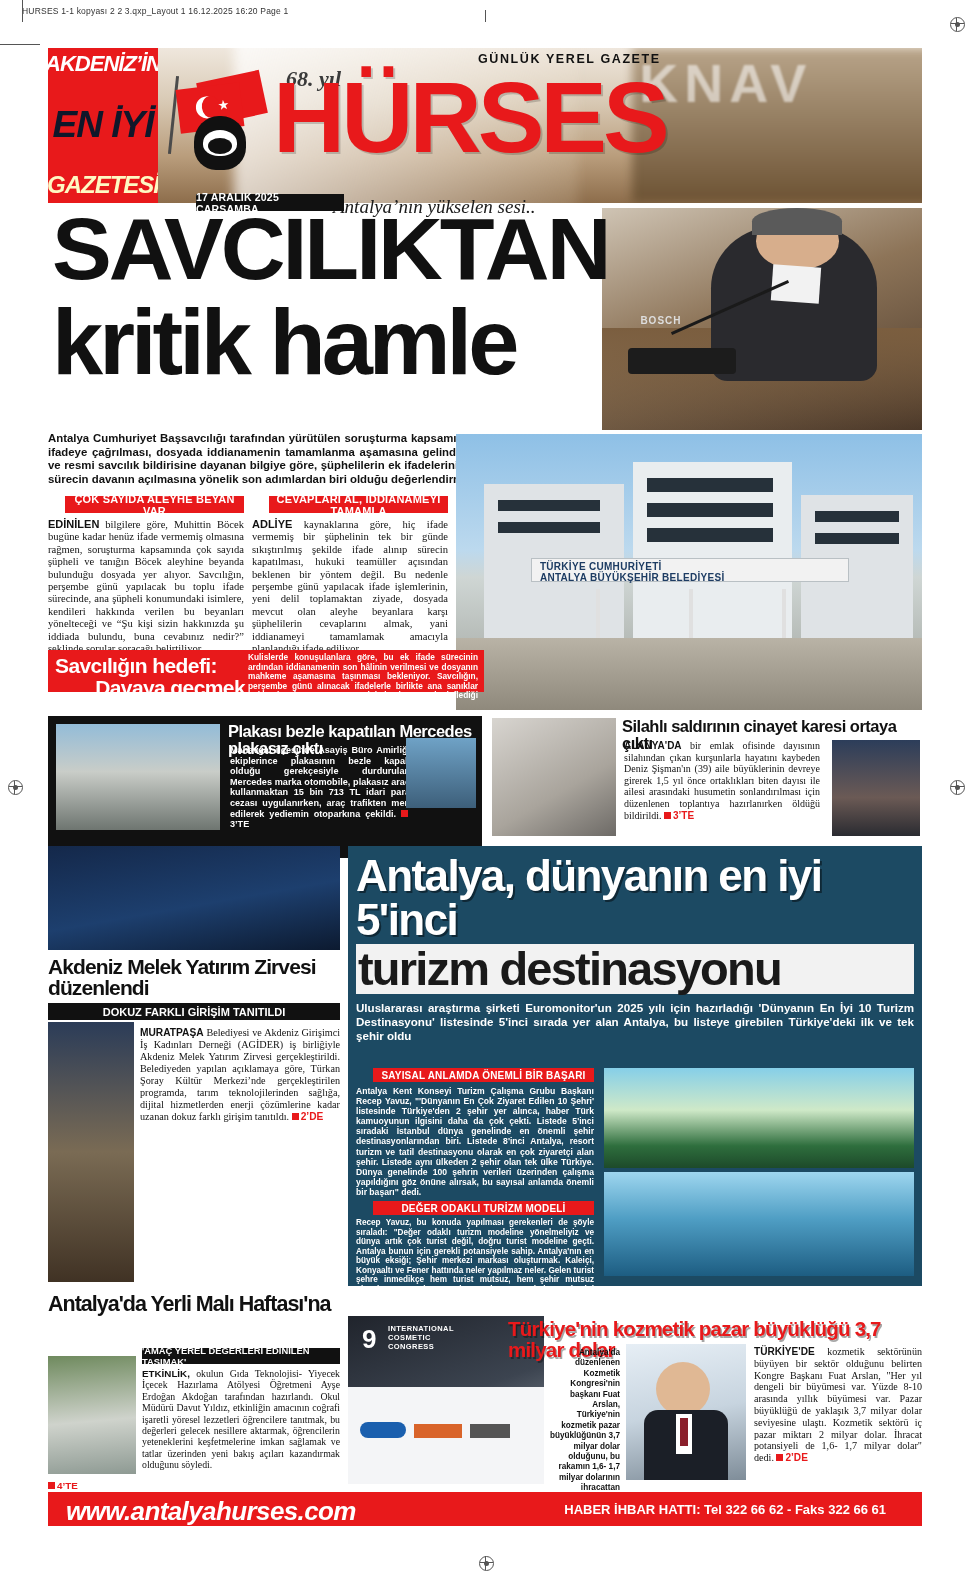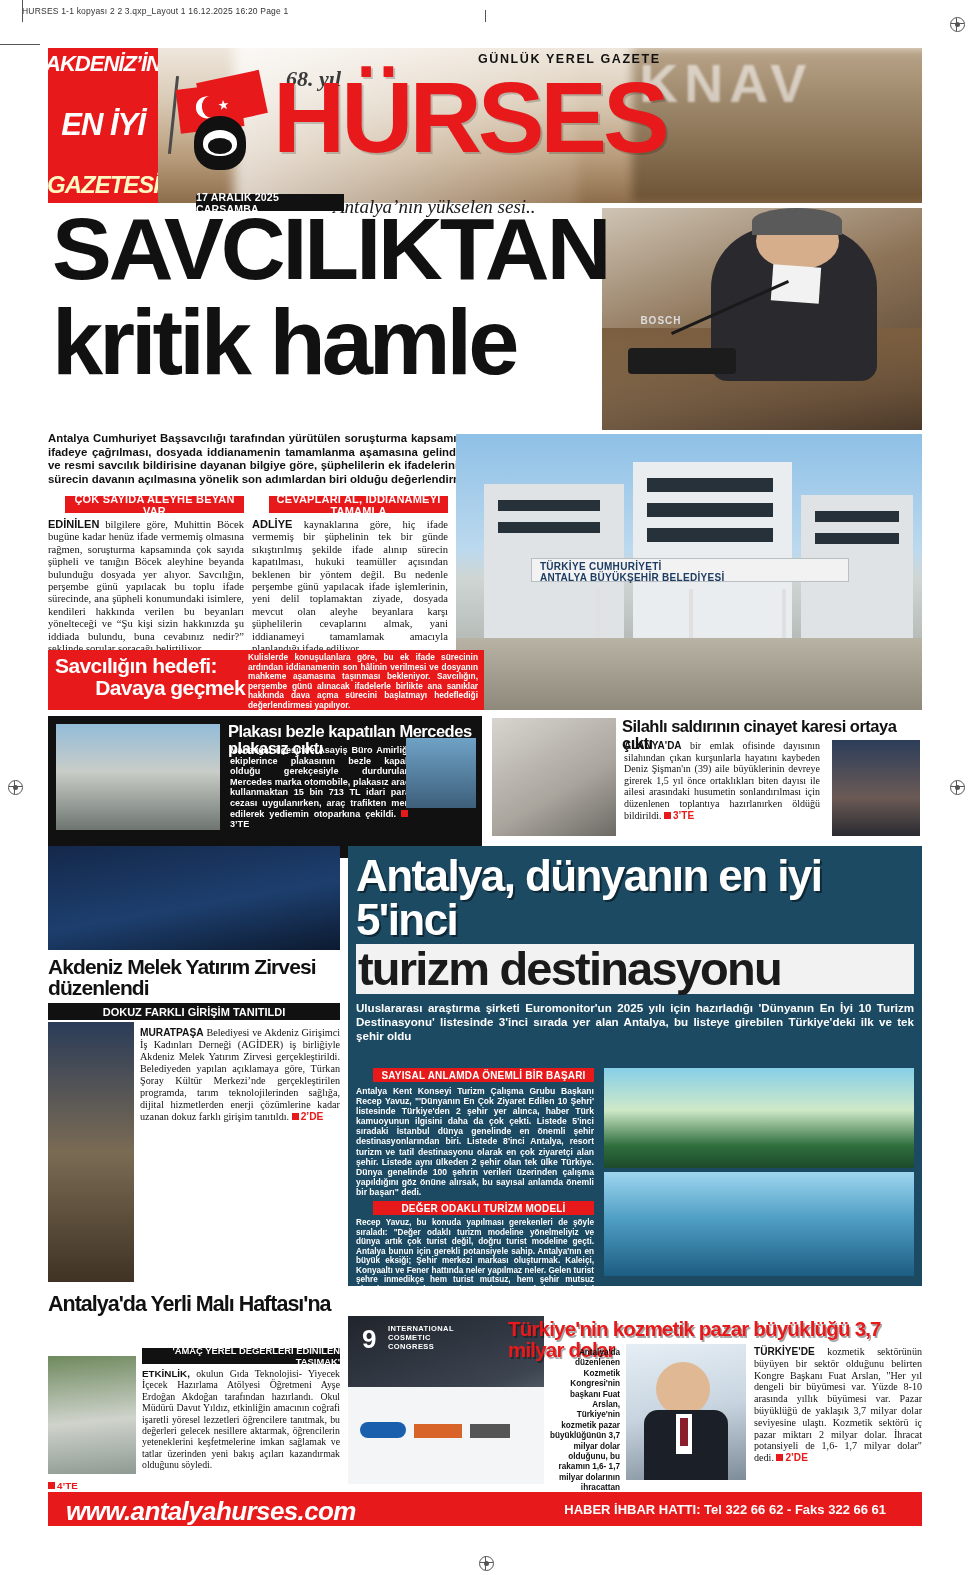--- a/index.html
+++ b/index.html
@@ -12,21 +12,21 @@
   .regmark{position:absolute;width:13px;height:13px;border-radius:50%;border:1px solid #555;}
   .regmark:before{content:"";position:absolute;left:5px;top:0;width:1px;height:13px;background:#555;}
   .regmark:after{content:"";position:absolute;top:5px;left:0;height:1px;width:13px;background:#555;}
   .regdot{position:absolute;width:5px;height:5px;border-radius:50%;background:#555;left:4px;top:4px;}
 
   
   .masthead{position:absolute;left:48px;top:48px;width:874px;height:158px;}
   .badge{position:absolute;left:0;top:0;width:110px;height:155px;background:#e8191b;display:flex;flex-direction:column;justify-content:space-between;align-items:center;padding:6px 0;box-sizing:border-box;}
   .badge div{font-weight:bold;font-style:italic;text-align:center;line-height:.95;letter-spacing:-1px;}
   .badge .b1{color:#fff;font-size:22px;}
-  .badge .b2{color:#ffffff;font-size:31px;}
+  .badge .b2{color:#0f172a;font-size:37px;}
   .badge .b3{color:#fef9c3;font-size:24px;}
 
   .headpic{position:absolute;left:110px;top:0;right:0;height:155px;overflow:hidden;
      background:linear-gradient(180deg,#efe7dd 0%,#d8c9b4 35%,#b99d7c 70%,#8d6d4b 100%);}
   .headpic .blur1{position:absolute;left:10%;top:-10%;width:45%;height:120%;
      background:linear-gradient(105deg,rgba(255,255,255,.75),rgba(230,215,190,.15));filter:blur(6px);}
   .headpic .blur2{position:absolute;left:62%;top:0;width:40%;height:100%;
      background:linear-gradient(180deg,#b8a489,#6c5233);filter:blur(5px);}
   .headpic .blurtxt{position:absolute;left:63%;top:4px;font-size:54px;color:rgba(255,255,255,.55);font-weight:bold;letter-spacing:6px;filter:blur(1.2px);}
 
@@ -66,38 +66,38 @@
       font-family:"Liberation Sans",sans-serif;transform:scaleX(1.02);transform-origin:left;}
   .hl2{position:absolute;left:4px;top:96px;font-size:92px;line-height:.84;font-weight:bold;color:#111;letter-spacing:-4px;}
   .hlkick{position:absolute;left:516px;top:122px;font-size:25px;line-height:1.06;font-weight:bold;color:#e8191b;letter-spacing:-.6px;}
 
   
   .leadpara{position:absolute;left:48px;top:432px;width:660px;font-size:11.4px;line-height:13.6px;font-weight:bold;color:#111;text-align:justify;}
 
   
   .redbar{background:#e8191b;color:#fff;font-weight:bold;text-align:center;font-size:11px;letter-spacing:.2px;
      display:flex;align-items:center;justify-content:center;margin-left:17px;}
-  .blackbar{background:#111;color:#fff;font-weight:bold;text-align:right;font-size:11px;
+  .blackbar{background:#111;color:#fff;font-weight:bold;text-align:left;font-size:11px;
      display:flex;align-items:center;justify-content:center;}
   .col-a{position:absolute;left:48px;top:496px;width:196px;}
   .col-b{position:absolute;left:252px;top:496px;width:196px;}
   .coltxt{font-family:"Liberation Serif",serif;font-size:10.6px;line-height:12.4px;text-align:justify;margin-top:5px;}
   .coltxt b{font-family:"Liberation Sans",sans-serif;font-size:11px;}
 
   .cityphoto{position:absolute;left:456px;top:434px;width:466px;height:276px;overflow:hidden;
      background:linear-gradient(180deg,#8ec0e6 0%,#bcd9ee 42%,#cfd6d4 52%,#9a9e98 100%);}
   .cp-bld{position:absolute;background:#dfe3e6;}
   .cp-win{position:absolute;background:#26313a;}
   .cp-band{position:absolute;left:16%;top:45%;width:68%;height:8%;background:#f2f2f2;border:1px solid #b9c0c4;}
   .cp-bandtxt{position:absolute;left:18%;top:46%;font-size:10px;font-weight:bold;color:#1d3c63;letter-spacing:.3px;line-height:11px;}
   .cp-ground{position:absolute;left:0;bottom:0;width:100%;height:26%;background:linear-gradient(180deg,#b9b3a6,#8f897c);}
   .cp-flag{position:absolute;width:4px;background:#e0e0e0;}
 
   
-  .hedefi{position:absolute;left:48px;top:650px;width:436px;height:60px;background:#e8191b;}
+  .hedefi{position:absolute;left:48px;top:650px;width:436px;height:42px;background:#e8191b;}
   .hedefi .t{position:absolute;left:7px;top:5px;width:190px;font-size:21px;line-height:1.04;font-weight:bold;color:#fff;letter-spacing:-.6px;}
   .hedefi .t .l2{display:block;text-align:right;}
   .hedefi .p{position:absolute;left:200px;top:3px;width:230px;font-size:8.3px;line-height:9.6px;font-weight:bold;color:#fff;text-align:justify;}
 
   
   .boxA{position:absolute;left:48px;top:716px;width:434px;height:142px;background:#111;padding:3px;box-sizing:border-box;}
   .boxB{position:absolute;left:490px;top:716px;width:432px;height:122px;background:#fff;}
   .thumb{position:absolute;overflow:hidden;}
   .boxA .th1{left:8px;top:8px;width:164px;height:106px;background:linear-gradient(180deg,#93bcd8 0%,#c9cdc8 45%,#6e7570 100%);}
   .boxA h3{position:absolute;left:180px;top:7px;margin:0;width:248px;font-size:16.5px;line-height:17px;font-weight:bold;color:#fff;letter-spacing:-.5px;}
@@ -298,21 +298,21 @@
     </h2>
     <div class="ph"></div>
     <div class="blackbar bb" style="font-size:9.4px;">'AMAÇ YEREL DEĞERLERİ EDİNİLEN TAŞIMAK'</div>
     <div class="pp"><b style="font-family:'Liberation Sans',sans-serif">ETKİNLİK,</b><span> okulun Gıda Teknolojisi- Yiyecek İçecek Hazırlama Atölyesi Öğretmeni Ayşe Erdoğan Akdoğan tarafından hazırlandı. Okul Müdürü Davut Yıldız, etkinliğin amacının coğrafi işaretli yöresel lezzetleri öğrencilere tanıtmak, bu değerleri gelecek nesillere aktarmak, öğrencilerin yeteneklerini keşfetmelerine imkan sağlamak ve tatlar üzerinden yeni bakış açıları kazandırmak olduğunu söyledi.</span></div>
     <div class="pp2"><span class="sq"></span><span class="pagemark">4’TE</span></div>
   </div>
 
   <div class="turizm">
     <div class="t1">Antalya, dünyanın en iyi 5'inci</div>
     <div class="t2">turizm destinasyonu</div>
-    <div class="sub">Uluslararası araştırma şirketi Euromonitor'un 2025 yılı için hazırladığı 'Dünyanın En İyi 10 Turizm Destinasyonu' listesinde 3'inci sırada yer alan Antalya, bu listeye girebilen Türkiye'deki ilk ve tek şehir oldu</div>
+    <div class="sub">Uluslararası araştırma şirketi Euromonitor'un 2025 yılı için hazırladığı 'Dünyanın En İyi 10 Turizm Destinasyonu' listesinde 5'inci sırada yer alan Antalya, bu listeye girebilen Türkiye'deki ilk ve tek şehir oldu</div>
 
     <div class="tz-left">
       <div class="redbar tz-bar">SAYISAL ANLAMDA ÖNEMLİ BİR BAŞARI</div>
       <div class="tz-p">Antalya Kent Konseyi Turizm Çalışma Grubu Başkanı Recep Yavuz, "'Dünyanın En Çok Ziyaret Edilen 10 Şehri' listesinde Türkiye'den 2 şehir yer alınca, haber Türk kamuoyunun ilgisini daha da çok çekti. Listede 5'inci sıradaki İstanbul dünya genelinde en önemli şehir destinasyonlarından biri. Listede 8'inci Antalya, resort turizm ve tatil destinasyonu olarak en çok ziyaretçi alan şehir. Listede aynı ülkeden 2 şehir olan tek ülke Türkiye. Dünya genelinde 100 şehrin verileri üzerinden çalışma yapıldığını göz önüne alırsak, bu sayısal anlamda önemli bir başarı" dedi.</div>
       <div class="redbar tz-bar" style="margin-top:4px;">DEĞER ODAKLI TURİZM MODELİ</div>
       <div class="tz-p2">Recep Yavuz, bu konuda yapılması gerekenleri de şöyle sıraladı: "Değer odaklı turizm modeline yönelmeliyiz ve dünya artık çok turist değil, doğru turist modeline geçti. Antalya bunun için gerekli potansiyele sahip. Antalya'nın en büyük eksiği; Şehir merkezi markası oluşturmak. Kaleiçi, Konyaaltı ve Fener hattında neler yapılmaz neler. Gelen turist şehre inmedikçe hem turist mutsuz, hem şehir mutsuz olacak. 12 ay turizm ancak spor, kongre ve kültür turizmini geliştirmekle mümkün. Yapay zeka destekli akıllı turizm yönetimi. Çin ve Asya Pasifik stratejisi. Sürdürülebilirlik, turizmin gelecekteki anahtarı"</div>
     </div>
 
     <div class="tz-right">
       <div class="tz-img1"></div>

